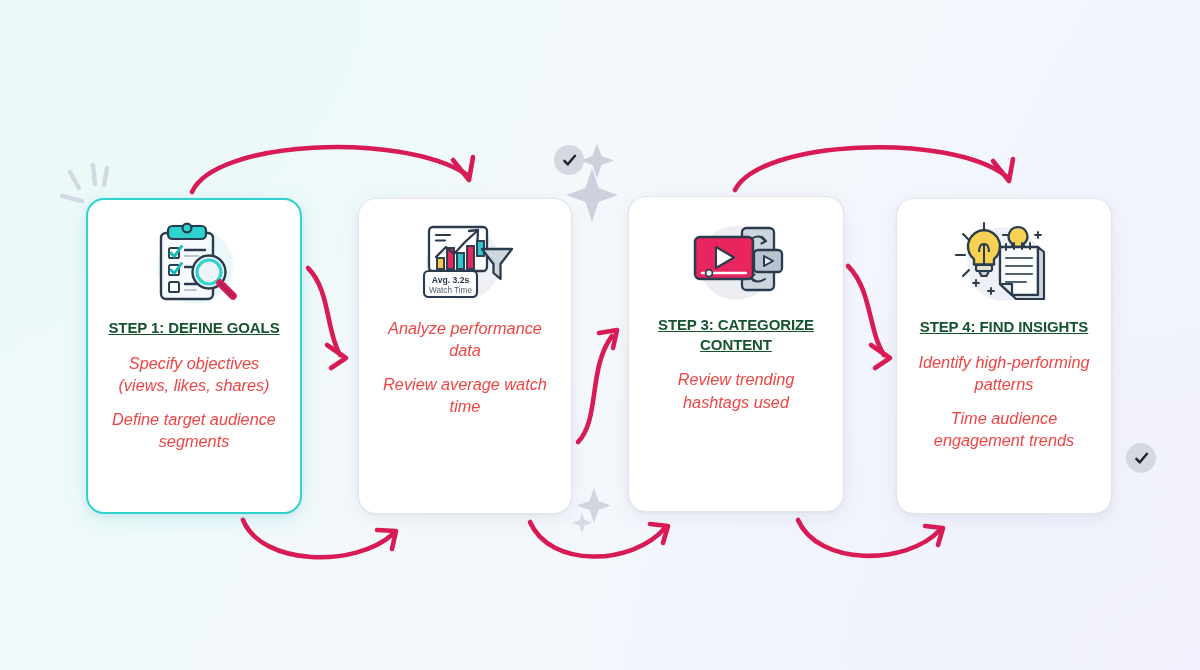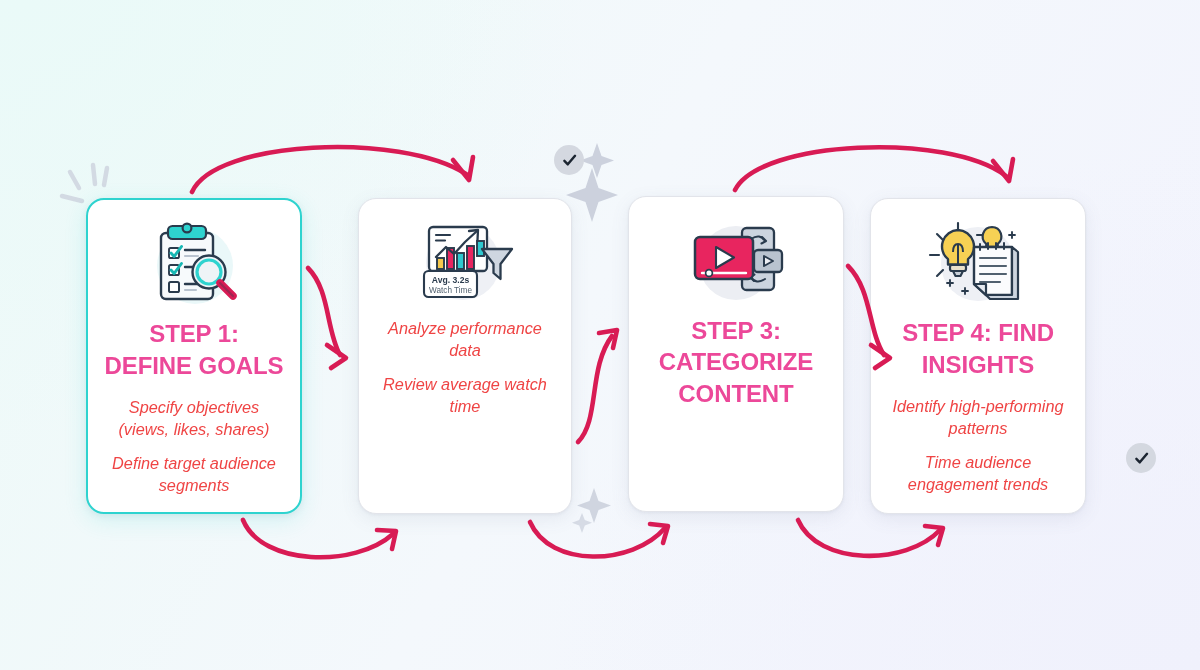--- a/index.html
+++ b/index.html
@@ -45,40 +45,41 @@
     padding: 22px 16px 16px;
   }
   .card.active {
     border: 2.4px solid #2ed3cf;
     box-shadow: 0 6px 22px rgba(46,211,207,0.16), 0 2px 6px rgba(96,110,140,0.10);
   }
 
   .card-1 { left: 86px;  top: 198px; width: 216px; height: 316px; }
   .card-2 { left: 358px; top: 198px; width: 214px; height: 316px; }
   .card-3 { left: 628px; top: 196px; width: 216px; height: 316px; }
-  .card-4 { left: 870px; top: 198px; width: 216px; height: 316px; }
+  .card-4 { left: 896px; top: 198px; width: 216px; height: 316px; }
 
   .icon-wrap {
     width: 108px;
     height: 86px;
     display: flex;
     align-items: center;
     justify-content: flex-end;
     margin-bottom: 10px;
   }
   .icon-wrap svg { display: block; width: 100%; height: 100%; }
 
   .card-title {
-    font-size: 24px;
+    font-size: 15px;
     font-weight: bold;
-    color: #ec4899;
+    color: #14532d;
     text-align: center;
     line-height: 1.33;
     letter-spacing: -0.1px;
     margin-bottom: 14px;
+    text-decoration: underline;
   }
   .card-3 .card-title { line-height: 1.31; }
 
   .card-lines {
     display: flex;
     flex-direction: column;
     align-items: center;
     gap: 11px;
     width: 100%;
   }
@@ -205,20 +206,21 @@
         <path d="M82 37 L91 42 L82 47 Z" fill="#eceef3" stroke="#2a3b4d" stroke-width="2" stroke-linejoin="round"></path>
 
         <rect x="13" y="18" width="58" height="42" rx="5" fill="#e8255f" stroke="#2a3b4d" stroke-width="2.5"></rect>
         <path d="M34 28 L52 38.5 L34 49 Z" fill="#ffffff" stroke="#2a3b4d" stroke-width="2.1" stroke-linejoin="round"></path>
         <line x1="20" y1="54" x2="64" y2="54" stroke="#ffffff" stroke-width="2.4" stroke-linecap="round"></line>
         <circle cx="27" cy="54" r="3.4" fill="#ffffff" stroke="#2a3b4d" stroke-width="1.7"></circle>
       </svg>
     </div>
     <div class="card-title">STEP 3: CATEGORIZE CONTENT</div>
     <div class="card-lines">
+      <div class="card-line">Review trending hashtags used</div>
     </div>
   </div>
 
   <div class="card card-4">
     <div class="icon-wrap">
       <svg viewBox="0 0 108 86">
         <ellipse cx="54" cy="43" rx="37" ry="37" fill="#eef0f5"></ellipse>
 
         <g stroke="#2a3b4d" stroke-width="2.1" stroke-linecap="round" fill="none">
           <line x1="34" y1="2" x2="34" y2="11"></line>

